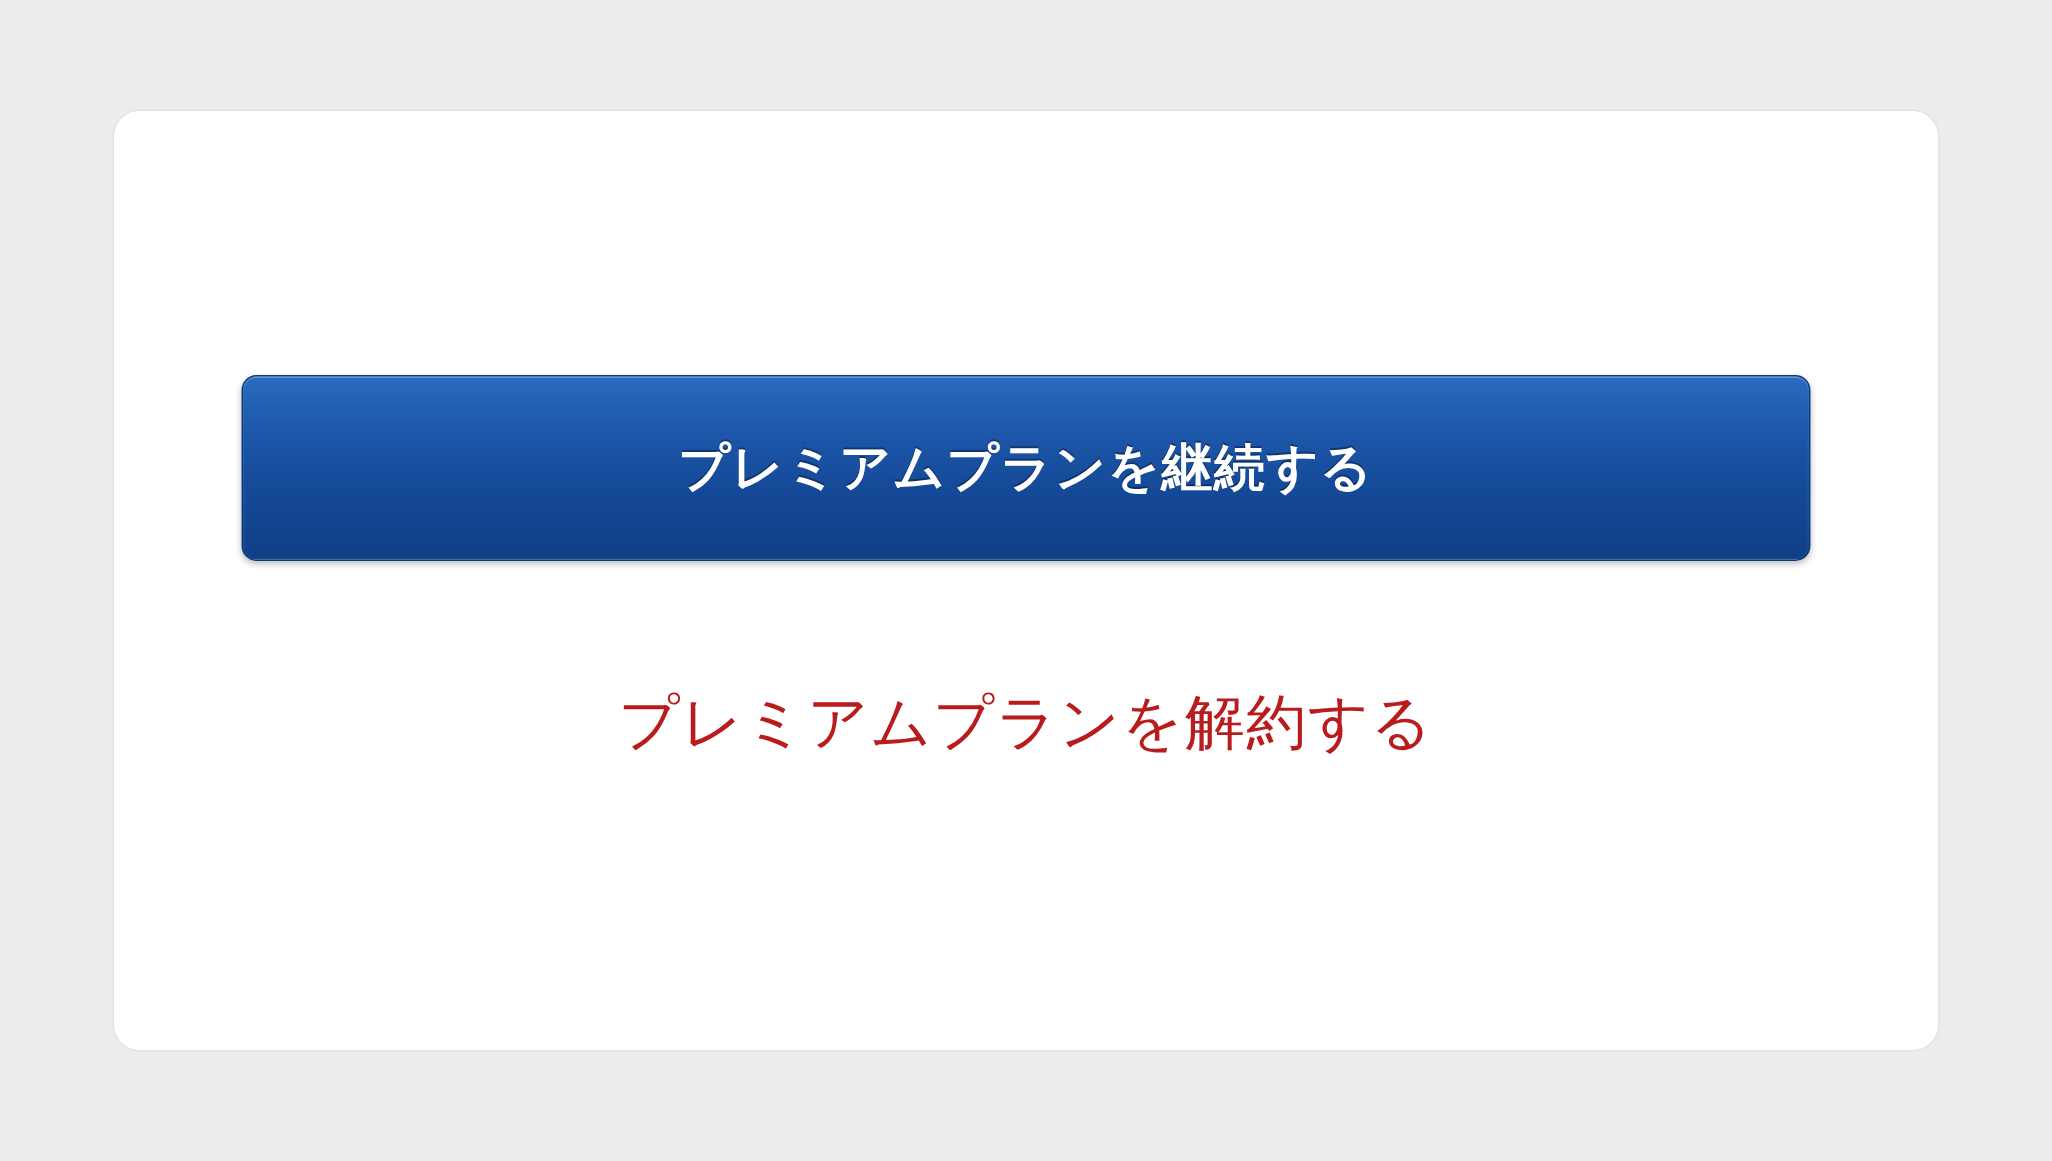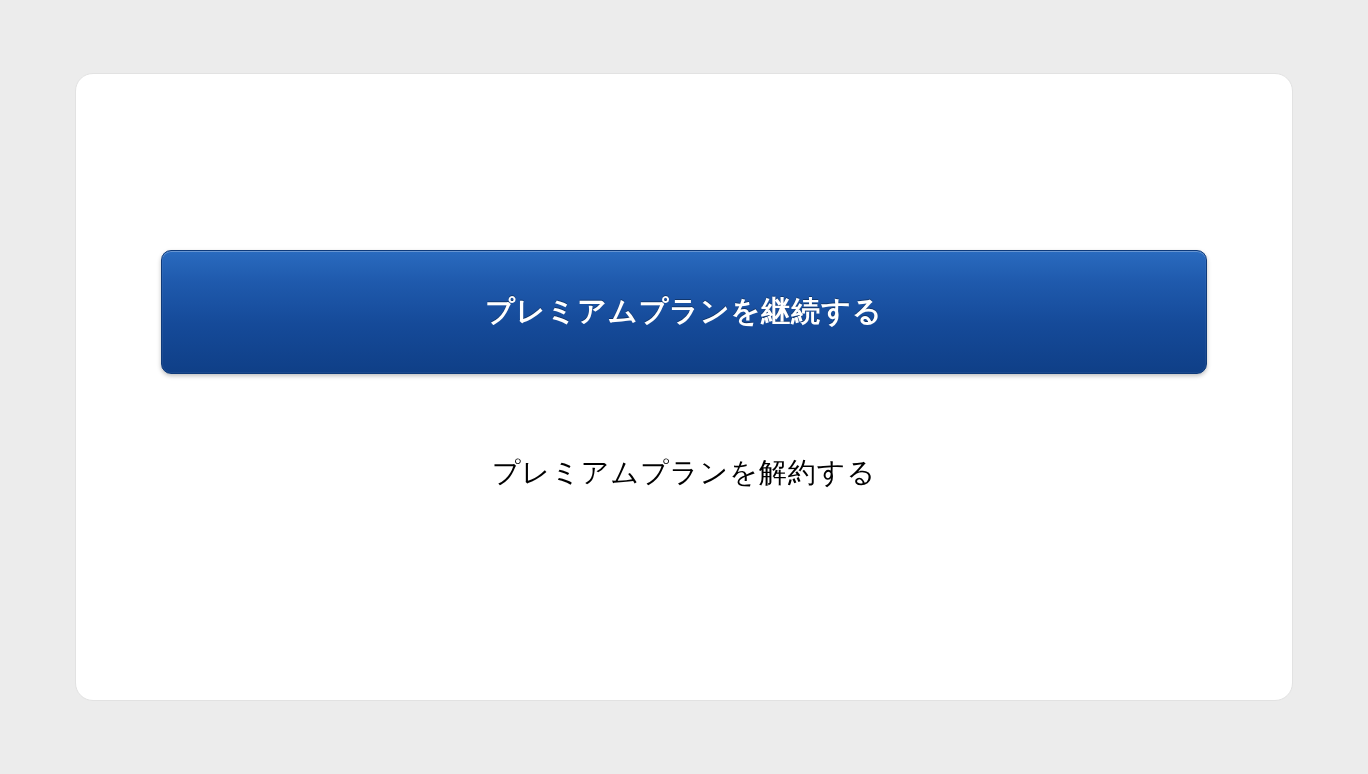--- a/index.html
+++ b/index.html
@@ -31,33 +31,33 @@
       width: 1046px;
       height: 124px;
       background: linear-gradient(to bottom, #2a6bbf 0%, #1f5aad 25%, #154a99 60%, #0f3f87 100%);
       border: 1px solid #0e3a7a;
       border-radius: 10px;
       box-shadow:
         inset 0 1px 0 rgba(255,255,255,0.25),
         inset 0 0 0 1px rgba(255,255,255,0.05),
         0 2px 4px rgba(0,0,0,0.25);
       color: #ffffff;
-      font-size: 29px;
+      font-size: 34px;
       font-weight: 600;
       letter-spacing: 1px;
       text-shadow: 0 -1px 0 rgba(0,0,0,0.35);
       cursor: pointer;
       display: flex;
       align-items: center;
       justify-content: center;
     }
     .secondary-link {
       margin-top: 80px;
-      color: #000000;
-      font-size: 28px;
+      color: #b91c1c;
+      font-size: 40px;
       font-weight: 500;
       letter-spacing: 1px;
       background: none;
       border: none;
       cursor: pointer;
     }
   </style>
 </head>
 <body>
 

